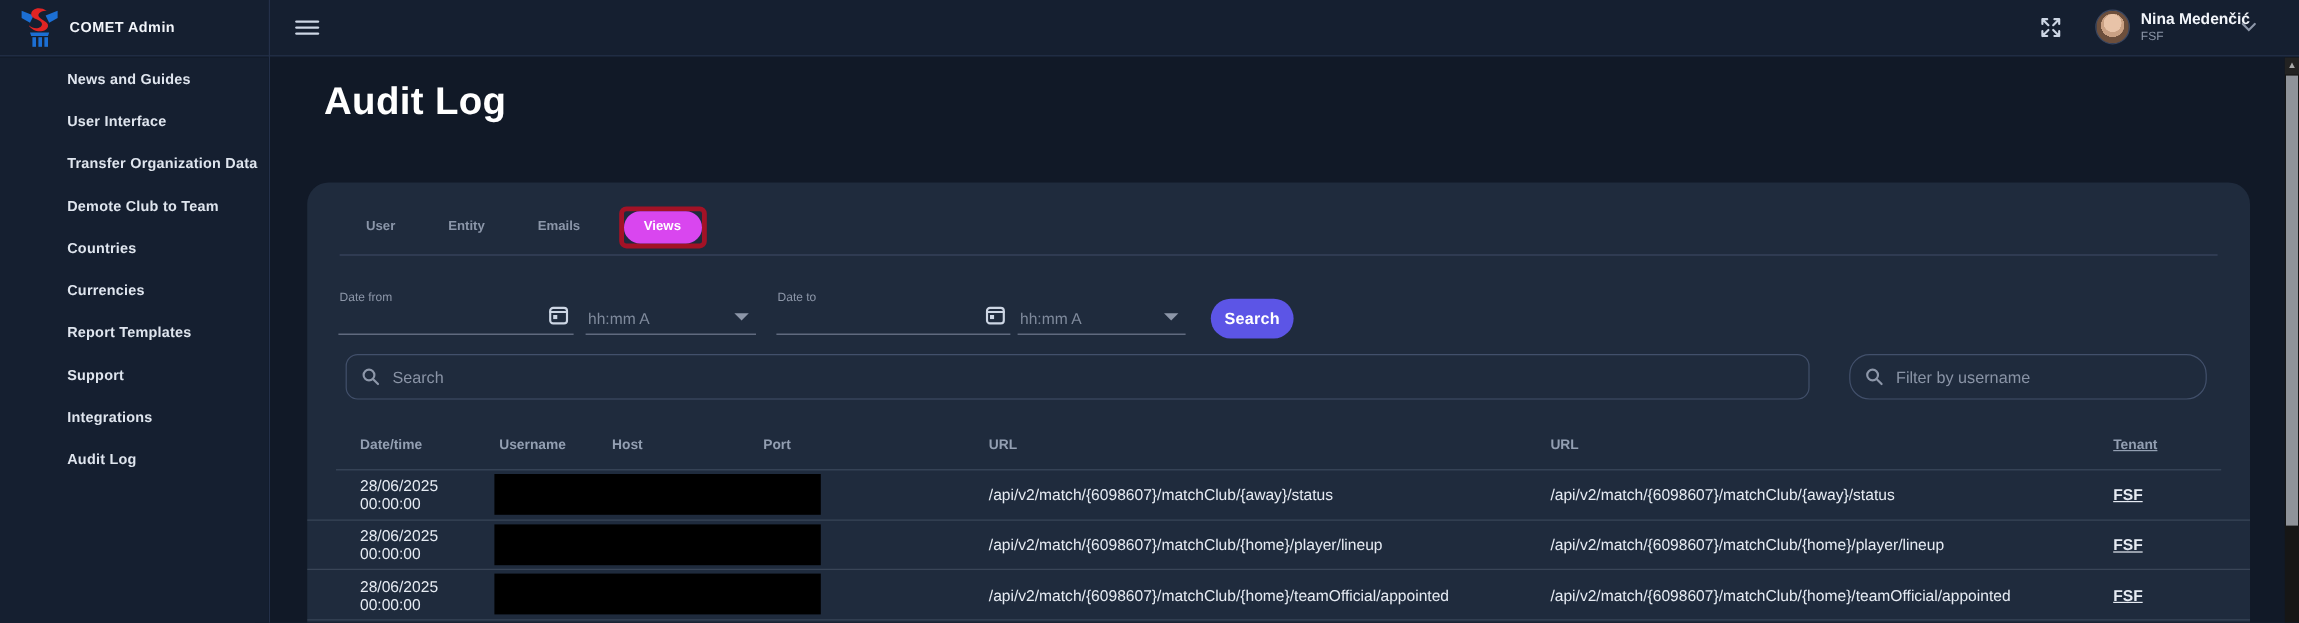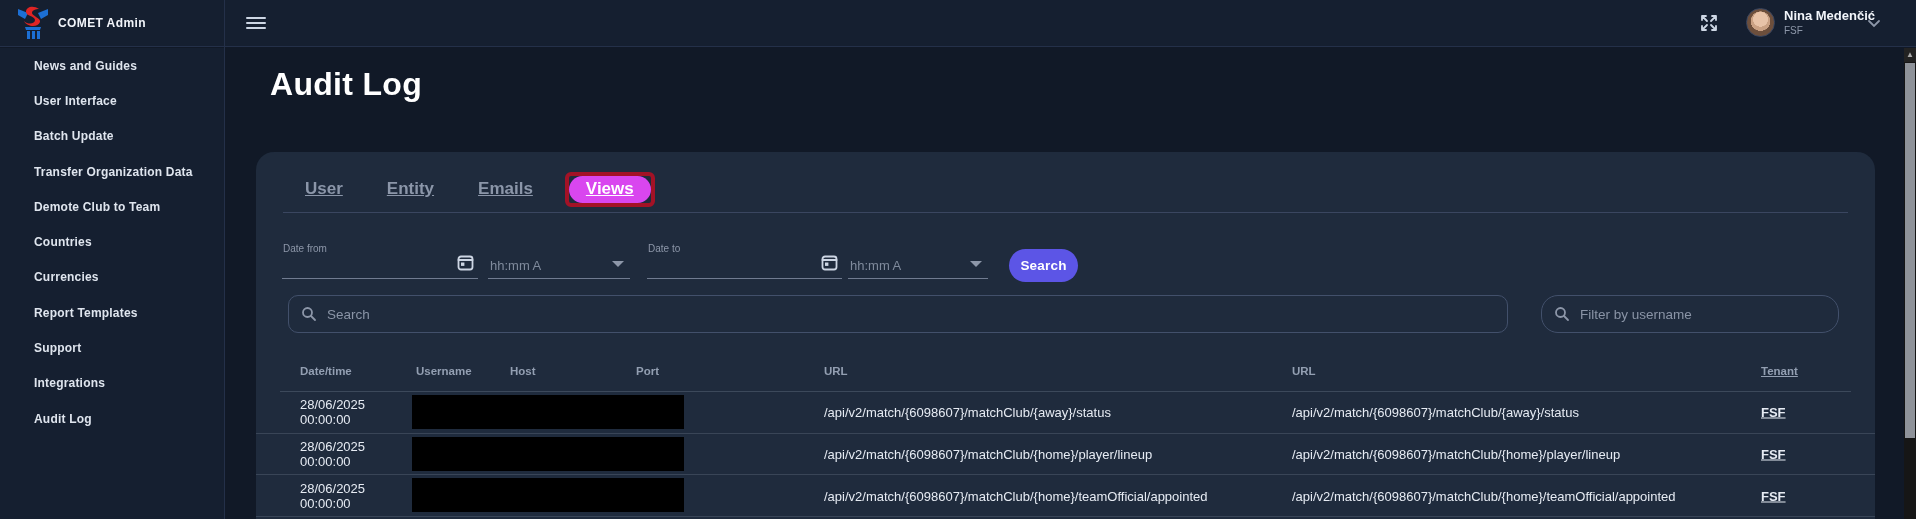--- a/index.html
+++ b/index.html
@@ -37,37 +37,37 @@
   .user-chevron { position:absolute; left:1866px; top:16px; width:18px; height:14px; cursor:pointer; }
   
   .sidebar { position:absolute; left:0; top:48px; width:224px; height:471px; background:#151f30; }
   .side-general {
     position:relative; height:38px; display:flex; align-items:center; cursor:pointer;
   }
   .side-general .gicon { position:absolute; left:22px; top:11px; width:18px; height:16px; }
   .side-general .glabel { position:absolute; left:56px; font-size:12px; font-weight:bold; color:#e4e9f1; letter-spacing:.2px; }
   .side-general .gchev { position:absolute; left:188px; top:14px; width:12px; height:9px; }
   .side-list .side-item {
-    height:35.3px; display:flex; align-items:center; padding-left:34px;
+    height:35.3px; display:flex; align-items:center; padding-left:56px;
     font-size:12px; font-weight:bold; color:#dfe5ee; letter-spacing:.2px; cursor:pointer;
   }
   
   .page-title {
     position:absolute; left:270px; top:66px; font-size:32px; font-weight:800;
     color:#ffffff; letter-spacing:.3px;
   }
   .card {
     position:absolute; left:256px; top:152px; width:1619px; height:367px;
     background:#1f2b3d; border-radius:18px 18px 0 0;
   }
   
   .tabs { position:absolute; left:27px; top:20px; height:34px; display:flex; align-items:center; }
   .tab {
-    padding:0 22px; font-size:17px; font-weight:bold; color:#8b96a9;
-    height:34px; display:flex; align-items:center; cursor:pointer;text-decoration:underline;
+    padding:0 22px; font-size:11px; font-weight:bold; color:#8b96a9;
+    height:34px; display:flex; align-items:center; cursor:pointer;
   }
   .tab-highlight {
     border:4px solid var(--highlight,#a31226); border-radius:6px; padding:0; margin-left:10px;
   }
   .tab.active {
     color:#ffffff; background:#d946ef; border-radius:15px; padding:0 17px; height:27px; margin:0;
   }
   .tabs-divider { position:absolute; left:27px; top:60px; width:1565px; height:1px; background:#3a4660; }
   
   .f-label { position:absolute; font-size:10px; color:#8d97a9; }
@@ -161,21 +161,20 @@
       </svg>
   </div>
 </div>
 
 <div class="vdivider"></div>
 
 <div class="sidebar">
   <div class="side-list">
       <div class="side-item">News and Guides</div>
       <div class="side-item">User Interface</div>
-      <div class="side-item">Batch Update</div>
       <div class="side-item">Transfer Organization Data</div>
       <div class="side-item">Demote Club to Team</div>
       <div class="side-item">Countries</div>
       <div class="side-item">Currencies</div>
       <div class="side-item">Report Templates</div>
       <div class="side-item">Support</div>
       <div class="side-item">Integrations</div>
       <div class="side-item">Audit Log</div>
     </div>
 </div>

